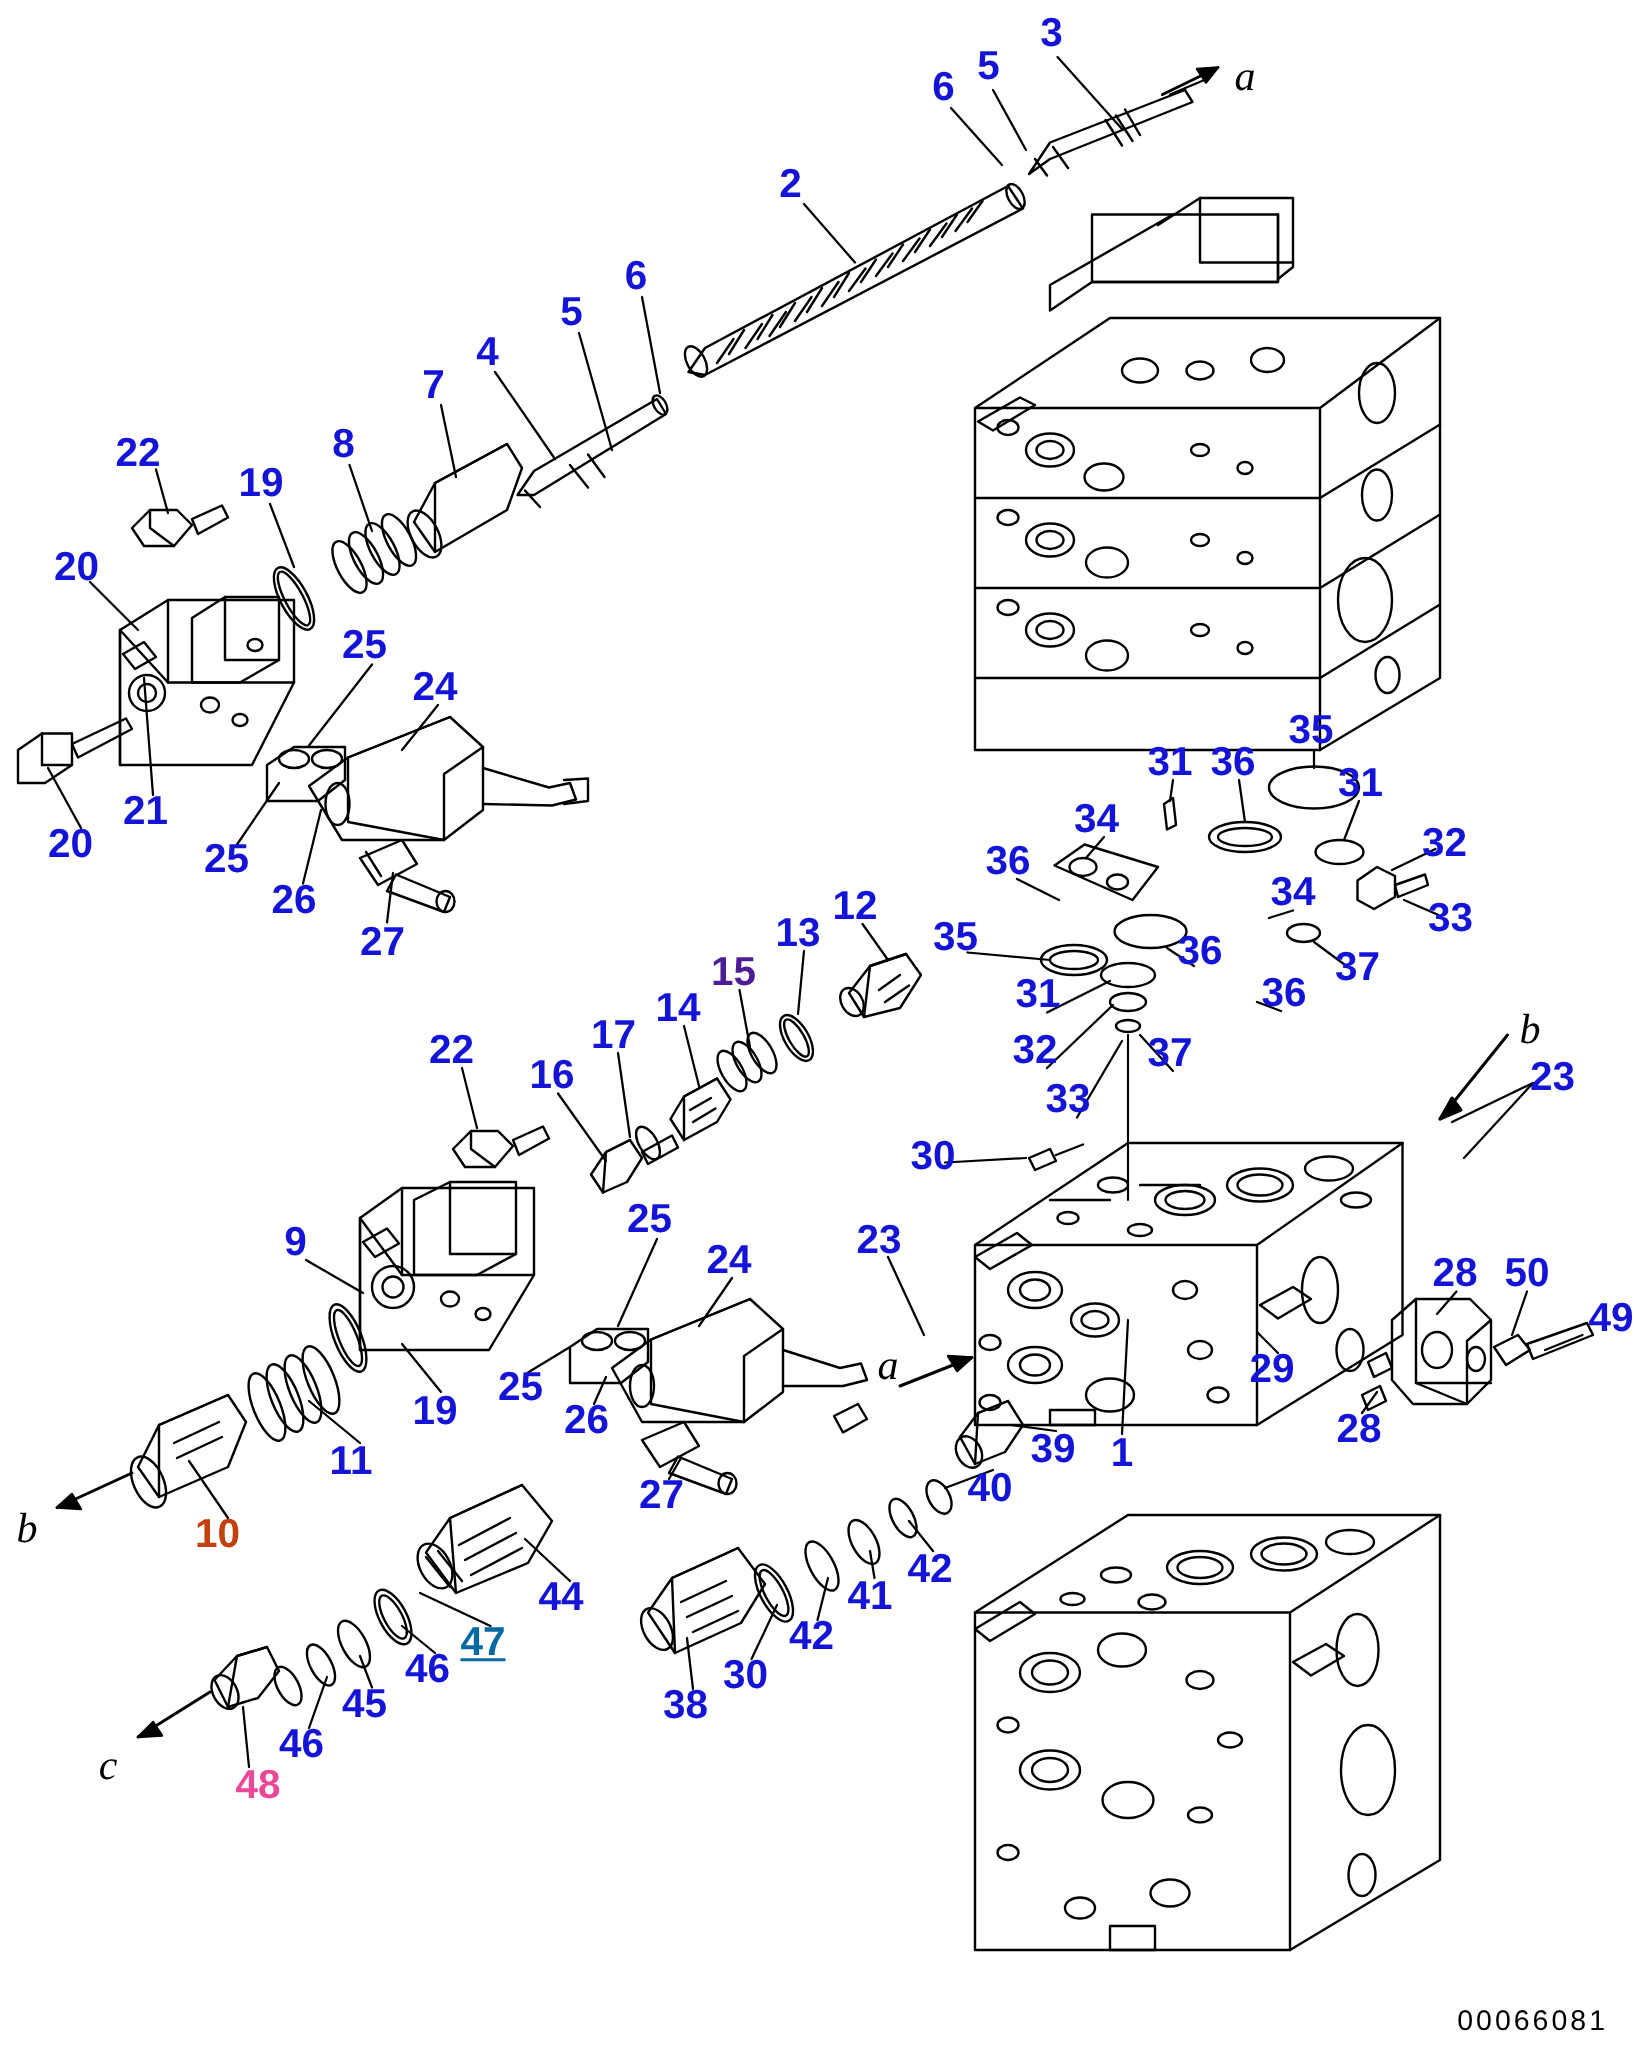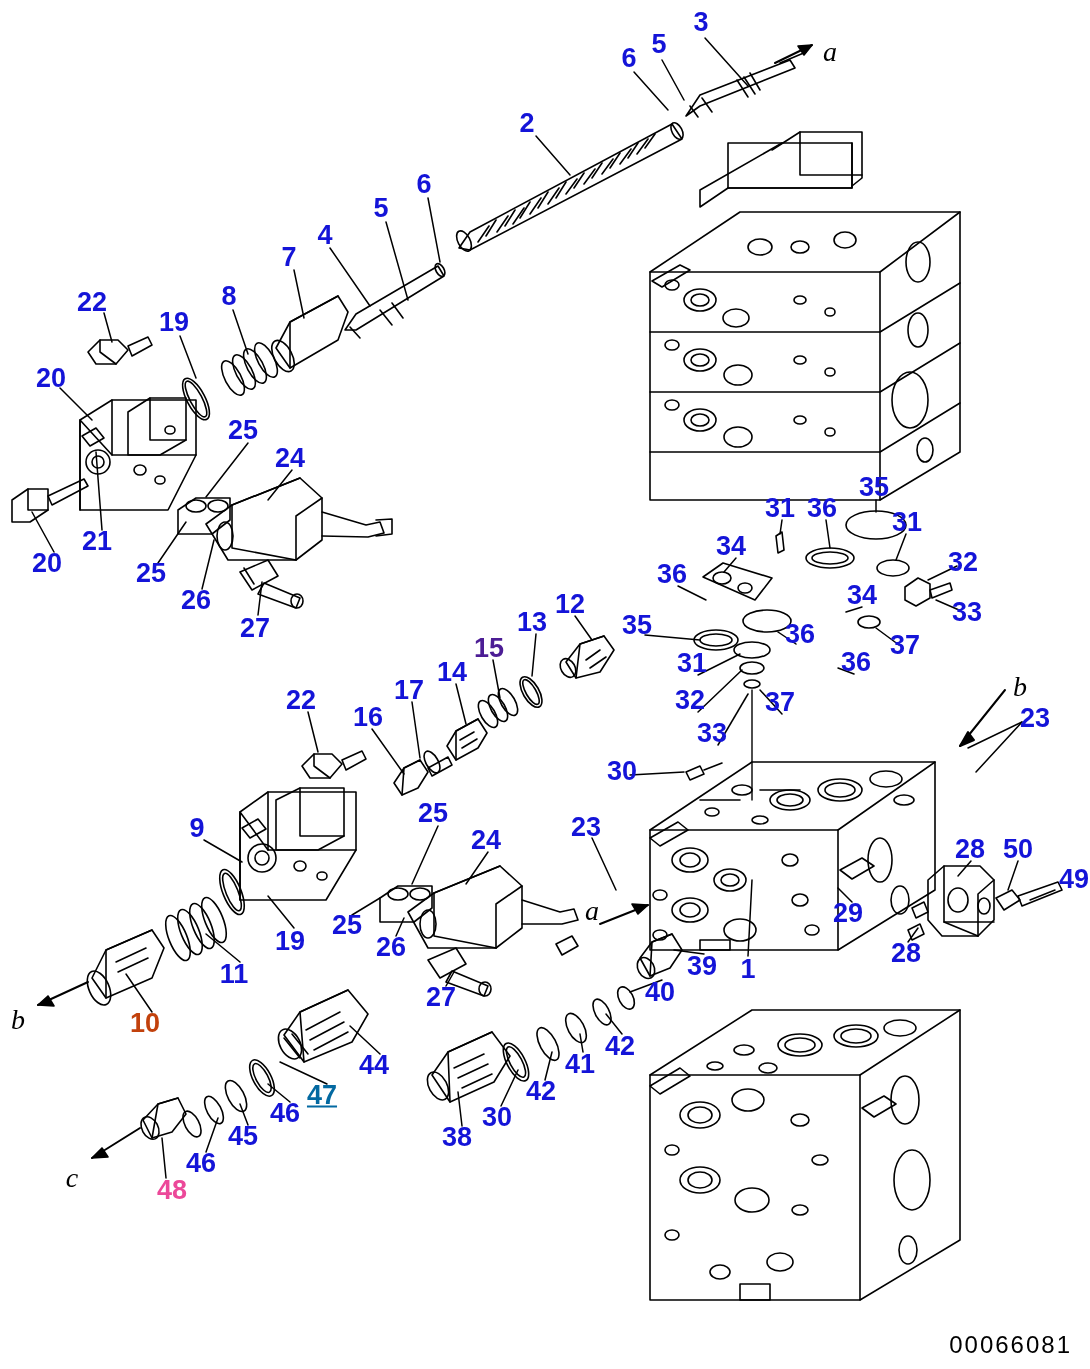--- a/index.html
+++ b/index.html
@@ -41,21 +41,21 @@
     font-size: 28px;
     line-height: 28px;
     transform: translate(-50%, -50%);
   }
   #drawing-number {
     position: absolute;
     right: 18px;
     bottom: 10px;
     color: #000000;
     font-family: "Liberation Sans", sans-serif;
-    font-size: 24px;
+    font-size: 19px;
     letter-spacing: 2px;
   }
 </style>
 </head>
 <body>
 
 <div id="page">
 
   <svg id="diagram-svg" viewBox="0 0 1090 1369">
     <g fill="none" stroke="#000000" stroke-width="1.6" stroke-linejoin="round" stroke-linecap="round">

